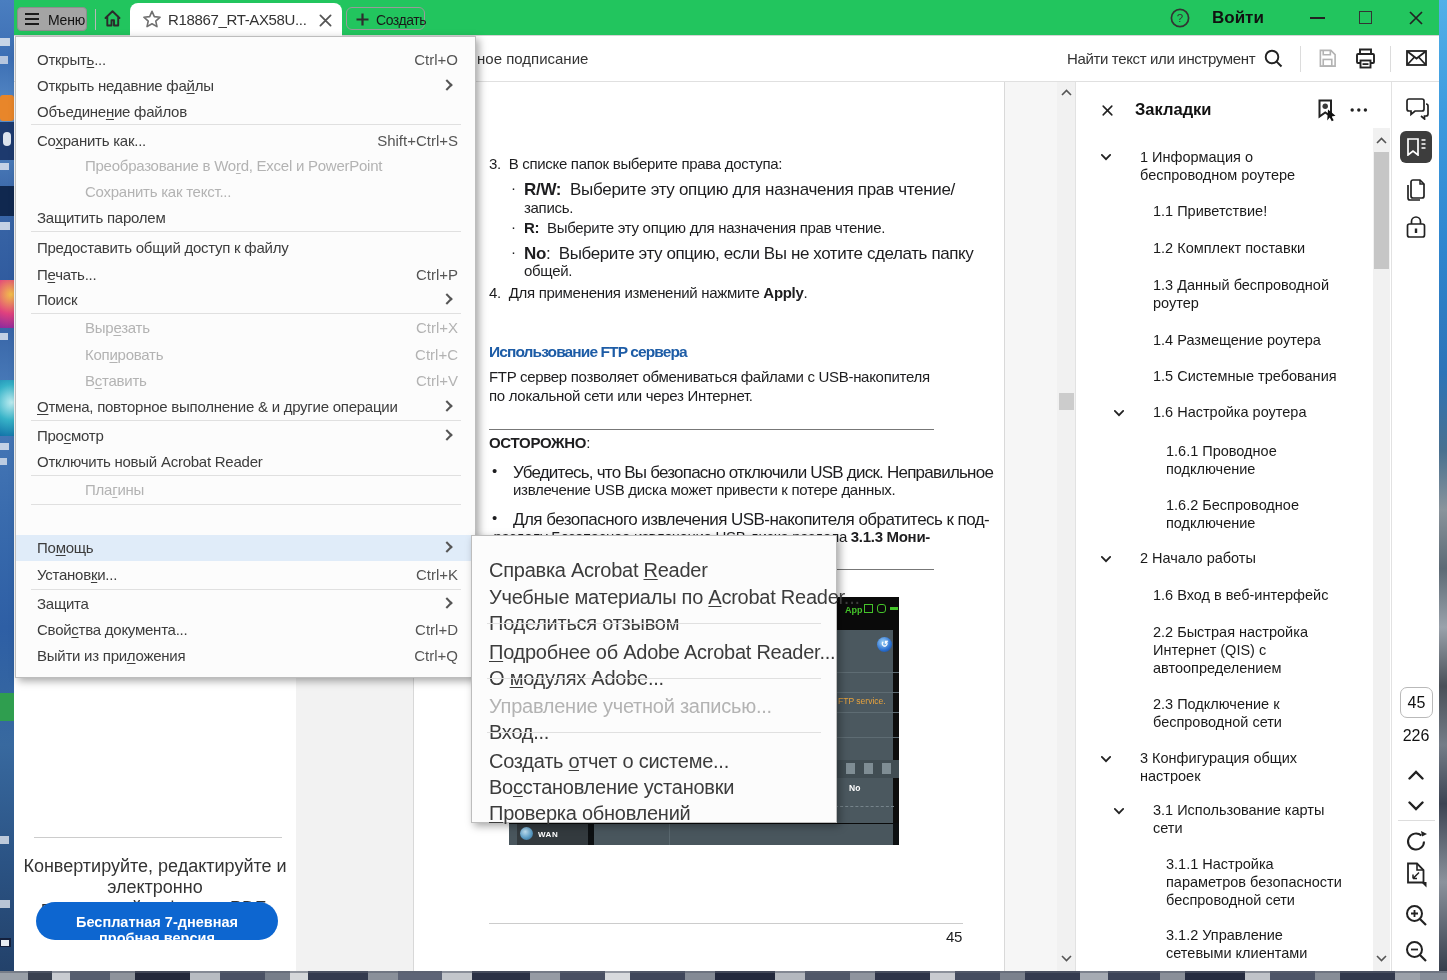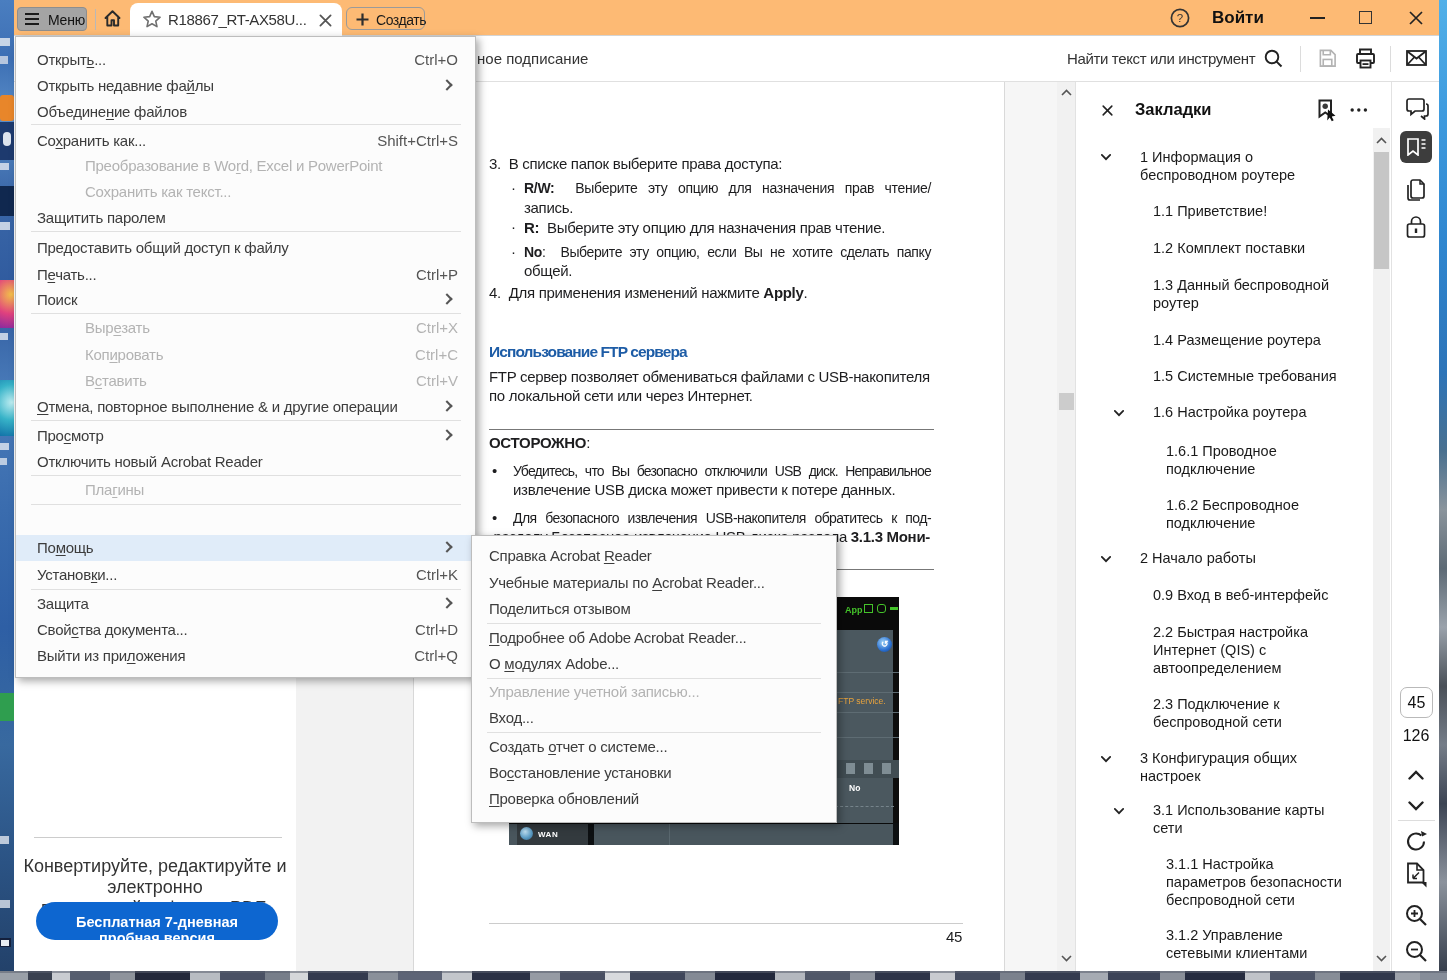--- a/index.html
+++ b/index.html
@@ -17,21 +17,21 @@
 #wp-bottom { left:0; top:971px; width:1447px; height:9px; background:#6a7078; filter:blur(0.7px);
   background-image:
     linear-gradient(180deg, rgba(90,96,110,0.55) 0 2px, rgba(0,0,0,0) 2px),
     linear-gradient(90deg, #9aa0a8 0 28px, #3a4150 28px 52px, #c9ccd1 52px 70px, #555d6e 70px 110px, #8e939c 110px 135px, #23283a 135px 190px, #b8bcc2 190px 220px, #4a5164 220px 265px, #777e8a 265px 290px, #d5d7da 290px 308px, #333a4e 308px 368px, #8a909a 368px 398px, #5d6476 398px 442px, #c3c6cb 442px 472px, #2b3145 472px 530px, #969ba4 530px 560px, #494f62 560px 605px, #d8dadd 605px 630px, #3f465a 630px 685px, #848a95 685px 715px, #23293d 715px 775px, #b4b8bf 775px 805px, #515869 805px 850px, #8f949e 850px 875px, #2e3448 875px 930px, #c9cbd0 930px 955px, #454c5f 955px 1000px, #7b818d 1000px 1025px, #343b4f 1025px 1080px, #a6abb3 1080px 1108px, #3c4357 1108px 1160px, #8a8f99 1160px 1185px, #262c40 1185px 1245px, #c0c3c9 1245px 1270px, #4d5467 1270px 1315px, #878d97 1315px 1340px, #31384c 1340px 1395px, #9ca1aa 1395px 1420px, #868d99 1420px 1447px);
 }
 
 
 #win { left:14px; top:0; width:1425px; height:971px; background:#fff; }
 
 
-#titlebar { left:0; top:0; width:1425px; height:36px; background:#fdba74; border-bottom:1px solid #d4d4d4; }
+#titlebar { left:0; top:0; width:1425px; height:36px; background:#22c55e; border-bottom:1px solid #d4d4d4; }
 #menubtn { left:3px; top:7px; width:70px; height:24px; background:#a4a4a4; border:1px solid #8e8e8e; border-radius:4px; }
 #menubtn .bars { position:absolute; left:7px; top:5px; width:14px; height:13px; }
 #menubtn .bars div { position:absolute; left:0; width:14px; height:2.4px; background:#1a1a1a; }
 #menubtn .t { position:absolute; left:30px; top:4px; font-size:14px; letter-spacing:-0.2px; color:#111; }
 #tbsep { left:81px; top:9px; width:1px; height:21px; background:#b8b8b8; }
 #tab { left:116px; top:3px; width:212px; height:33px; background:#fff; border-radius:8px 8px 0 0; }
 #tab .title { position:absolute; left:38px; top:8px; font-size:15px; letter-spacing:-0.35px; color:#333; }
 #newbtn { left:332px; top:7px; width:79px; height:23px; border:1px solid #9a9a9a; border-radius:6px; color:#1a1a1a; }
 #newbtn .t { position:absolute; left:29px; top:4px; font-size:14px; letter-spacing:-0.45px; }
 #signin { left:1198px; top:8px; font-size:17px; font-weight:bold; color:#111; }
@@ -48,21 +48,21 @@
 #leftpane .ad1 { position:absolute; left:0; top:774px; width:282px; text-align:center; font-size:18px; color:#333; }
 #leftpane .btn { position:absolute; left:22px; top:820px; width:242px; height:38px; background:#0d66d0; border-radius:20px; color:#fff; font-weight:bold; font-size:14.5px; text-align:center; padding-top:12px; line-height:16px; }
 #graycol { left:282px; top:82px; width:118px; height:889px; background:#f2f2f2; border-right:1px solid #d8d8d8; }
 #docarea { left:400px; top:82px; width:662px; height:889px; background:#f6f6f6; }
 #page { position:absolute; left:0; top:0; width:591px; height:889px; background:#fff; border-right:1px solid #d9d9d9; }
 #docscroll { position:absolute; left:643px; top:0; width:19px; height:889px; background:#f1f1f1; border-right:1px solid #e2e2e2; }
 #docscroll .thumb { position:absolute; left:2px; top:311px; width:15px; height:17px; background:#ccc; }
 
 
 .doc { position:absolute; font-size:15px; letter-spacing:-0.3px; color:#1d1d1f; white-space:nowrap; }
-.docj { position:absolute; font-size:14px; letter-spacing:-0.3px; color:#1d1d1f; text-align:justify; text-align-last:justify; white-space:nowrap; }
+.docj { position:absolute; font-size:17px; letter-spacing:-0.3px; color:#1d1d1f; text-align:justify; text-align-last:justify; white-space:nowrap; }
 .bullet { position:absolute; font-size:15px; color:#1d1d1f; }
 
 
 #bmpanel { left:1062px; top:82px; width:315px; height:889px; background:#fff; }
 #bmscroll { position:absolute; left:297px; top:46px; width:17px; height:843px; background:#f1f1f1; }
 #bmscroll .thumb { position:absolute; left:1px; top:24px; width:15px; height:117px; background:#c6c6c6; }
 .bm { position:absolute; font-size:14.5px; color:#1a1a1a; line-height:18px; }
 .chev { position:absolute; width:10px; height:10px; }
 
 
@@ -71,21 +71,21 @@
 
 #mainmenu { left:15px; top:36px; width:461px; height:642px; background:#fcfcfc; border:1px solid #bdbdbd; box-shadow:3px 3px 8px rgba(0,0,0,0.35); }
 .mi { position:absolute; left:0; width:459px; height:26px; font-size:15px; color:#3c3c3c; }
 .mi .lbl { position:absolute; left:21px; top:4px; letter-spacing:-0.25px; }
 .mi .sc { position:absolute; right:17px; top:4px; color:#555; }
 .mi.dis .lbl, .mi.dis .sc { color:#b3b3b3;margin-left:48px; }
 .msep { position:absolute; left:15px; width:430px; height:1px; background:#e0e0e0; }
 .arr { position:absolute; right:24px; top:8px; width:8px; height:8px; border-top:2px solid #555; border-right:2px solid #555; transform:rotate(45deg); }
 
 #submenu { left:471px; top:535px; width:366px; height:288px; background:#fcfcfc; border:1px solid #bdbdbd; box-shadow:3px 3px 8px rgba(0,0,0,0.35); }
-.si { position:absolute; left:0; width:408px; height:26px; font-size:15px; color:#3c3c3c; }
+.si { position:absolute; left:0; width:408px; height:26px; font-size:20px; color:#3c3c3c;margin-top:12px; }
 .si .lbl { position:absolute; left:17px; top:4px; letter-spacing:-0.25px; }
 .si.dis .lbl { color:#b3b3b3; }
 .ssep { position:absolute; left:15px; width:334px; height:1px; background:#e0e0e0; }
 
 u { text-decoration-thickness:1px; text-underline-offset:2px; }
 </style>
 </head>
 <body>
 <div id="stage">
   <div class="abs" id="wp-left">
@@ -289,21 +289,21 @@
       <svg class="chev" style="left:38px;top:326px" width="12" height="8" viewBox="0 0 12 8">
           <path d="M1 1.5 L6 6.5 L11 1.5" stroke="#222" stroke-width="2.2" fill="none" stroke-linecap="round"></path>
         </svg>
       <div class="bm" style="left:77px;top:321px">1.6 Настройка роутера</div>
       <div class="bm" style="left:90px;top:360px">1.6.1 Проводное<br>подключение</div>
       <div class="bm" style="left:90px;top:414px">1.6.2 Беспроводное<br>подключение</div>
       <svg class="chev" style="left:25px;top:472px" width="12" height="8" viewBox="0 0 12 8">
           <path d="M1 1.5 L6 6.5 L11 1.5" stroke="#222" stroke-width="2.2" fill="none" stroke-linecap="round"></path>
         </svg>
       <div class="bm" style="left:64px;top:467px">2 Начало работы</div>
-      <div class="bm" style="left:77px;top:504px">0.9 Вход в веб-интерфейс</div>
+      <div class="bm" style="left:77px;top:504px">1.6 Вход в веб-интерфейс</div>
       <div class="bm" style="left:77px;top:541px">2.2 Быстрая настройка<br>Интернет (QIS) с<br>автоопределением</div>
       <div class="bm" style="left:77px;top:613px">2.3 Подключение к<br>беспроводной сети</div>
       <svg class="chev" style="left:25px;top:672px" width="12" height="8" viewBox="0 0 12 8">
           <path d="M1 1.5 L6 6.5 L11 1.5" stroke="#222" stroke-width="2.2" fill="none" stroke-linecap="round"></path>
         </svg>
       <div class="bm" style="left:64px;top:667px">3 Конфигурация общих<br>настроек</div>
       <svg class="chev" style="left:38px;top:724px" width="12" height="8" viewBox="0 0 12 8">
           <path d="M1 1.5 L6 6.5 L11 1.5" stroke="#222" stroke-width="2.2" fill="none" stroke-linecap="round"></path>
         </svg>
       <div class="bm" style="left:77px;top:719px">3.1 Использование карты<br>сети</div>
@@ -325,21 +325,21 @@
           <path d="M6 17 v-14 a2 2 0 0 1 2 -2 h7 l4 4 v12 a2 2 0 0 1 -2 2 h-9 a2 2 0 0 1 -2 -2 z" fill="none" stroke="#222" stroke-width="1.7"></path>
           <path d="M15 1 v4 h4" fill="none" stroke="#222" stroke-width="1.5"></path>
           <path d="M3 6 v13 a2 2 0 0 0 2 2 h10" fill="none" stroke="#222" stroke-width="1.7"></path>
         </svg>
       <svg class="abs" style="left:14px;top:134px" width="20" height="23" viewBox="0 0 20 23">
           <rect x="1.5" y="8" width="17" height="13" rx="2" fill="none" stroke="#222" stroke-width="1.7"></rect>
           <path d="M5.5 8 v-2.5 a4.5 4.5 0 0 1 9 0 v2.5" fill="none" stroke="#222" stroke-width="1.7"></path>
           <rect x="8.8" y="12.5" width="2.4" height="4.5" fill="#222"></rect>
         </svg>
       <div class="abs" style="left:8px;top:605px;width:33px;height:31px;border:1px solid #b9b9b9;border-radius:7px;text-align:center;font-size:16px;color:#111;padding-top:6px">45</div>
-      <div class="abs" style="left:0;top:645px;width:48px;text-align:center;font-size:16px;color:#111">126</div>
+      <div class="abs" style="left:0;top:645px;width:48px;text-align:center;font-size:16px;color:#111">226</div>
       <svg class="abs" style="left:16px;top:688px" width="16" height="10" viewBox="0 0 16 10">
           <path d="M1.5 8.5 L8 2 L14.5 8.5" stroke="#222" stroke-width="2.4" fill="none" stroke-linecap="round"></path>
         </svg>
       <svg class="abs" style="left:16px;top:719px" width="16" height="10" viewBox="0 0 16 10">
           <path d="M1.5 1.5 L8 8 L14.5 1.5" stroke="#222" stroke-width="2.4" fill="none" stroke-linecap="round"></path>
         </svg>
       <div class="abs" style="left:6px;top:738px;width:37px;height:1px;background:#ddd"></div>
       <svg class="abs" style="left:13px;top:748px" width="23" height="23" viewBox="0 0 23 23">
           <path d="M19 11.5 a8 8 0 1 1 -2.6 -5.9" fill="none" stroke="#222" stroke-width="2"></path>
           <path d="M16 1 l1 5.5 l5 -2.5 z" fill="#222"></path>

